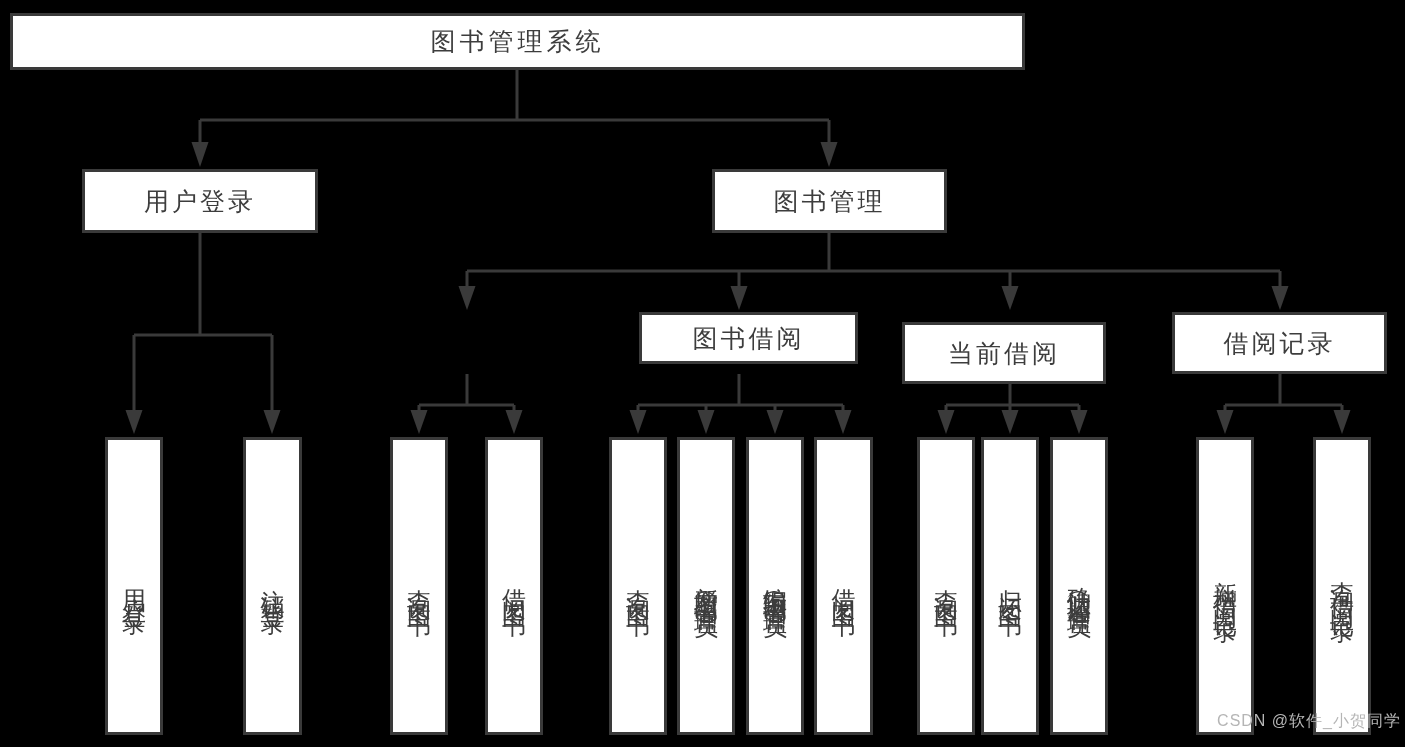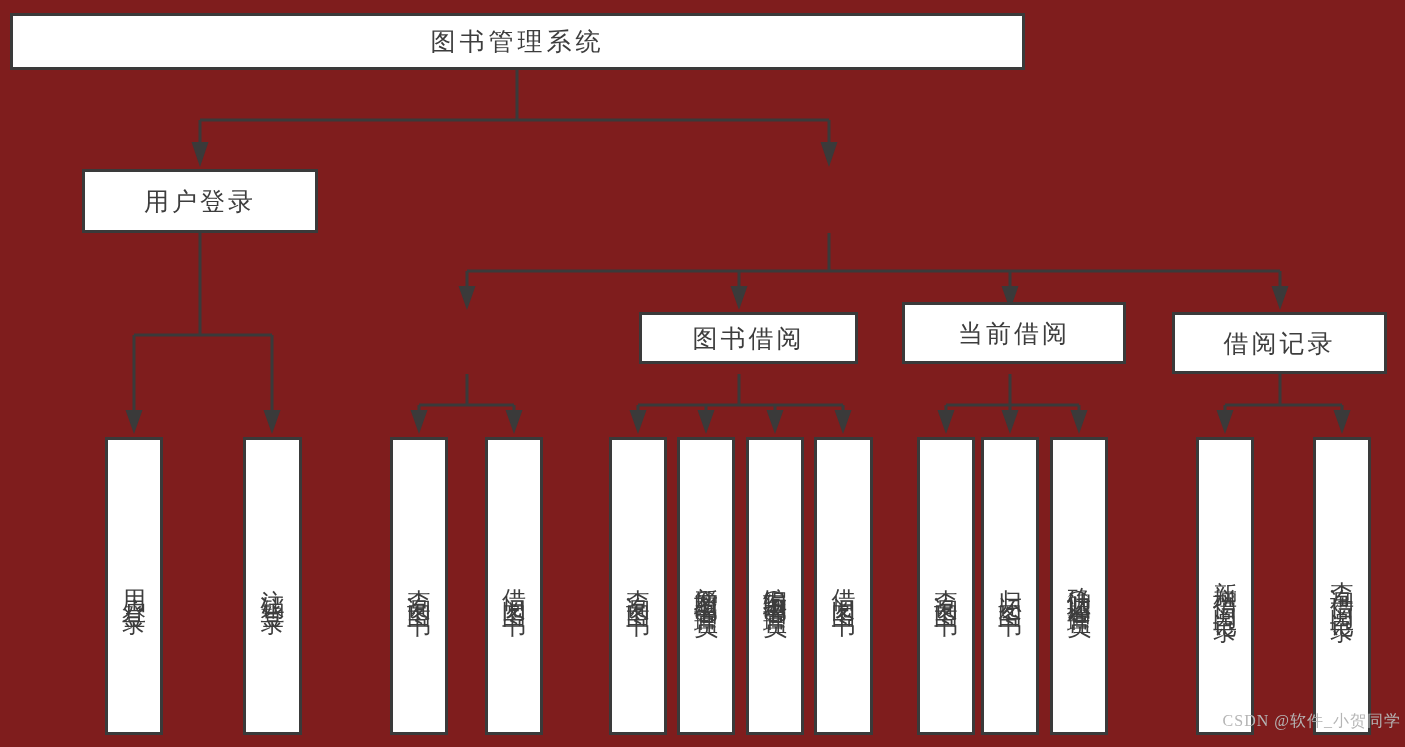--- a/index.html
+++ b/index.html
@@ -4,22 +4,22 @@
 <style>
   :root{
     --line:#3a3a3a;
     --text:#3d3d3d;
     --wm:#b5b5b5;
   }
   html,body{margin:0;padding:0;background:#ffffff;}
   .canvas{
     position:relative;
     width:1405px;height:747px;
-    background:#7f1d1d;
-    font-family:Liberation Serif, serif;
+    background:#000000;
+    font-family:Liberation Sans, sans-serif;
     overflow:hidden;
   }
   .wires{position:absolute;left:0;top:0;pointer-events:none;}
   .wires path{stroke:var(--line);stroke-width:3;fill:none;}
   .wires polygon{fill:var(--line);stroke:none;}
   .box{
     position:absolute;
     box-sizing:border-box;
     border:3px solid var(--line);
     background:#ffffff;
@@ -129,25 +129,28 @@
     </g>
   </svg>
 
   <div class="box root" style="left:10px;top:13px;width:1015px;height:57px">
     <span class="hlabel">图书管理系统</span>
   </div>
 
   <div class="box" style="left:82px;top:169px;width:236px;height:64px">
     <span class="hlabel">用户登录</span>
   </div>
+  <div class="box" style="left:712px;top:169px;width:235px;height:64px">
+    <span class="hlabel">图书管理</span>
+  </div>
 
   <div class="box" style="left:639px;top:312px;width:219px;height:52px">
     <span class="hlabel">图书借阅</span>
   </div>
-  <div class="box" style="left:902px;top:302px;width:224px;height:62px">
+  <div class="box" style="left:902px;top:322px;width:204px;height:62px">
     <span class="hlabel">当前借阅</span>
   </div>
   <div class="box" style="left:1172px;top:312px;width:215px;height:62px">
     <span class="hlabel">借阅记录</span>
   </div>
 
   <div class="box leaf" style="left:105px;top:437px;width:58px;height:298px">
     <span class="vtext">用户登录</span>
   </div>
   <div class="box leaf" style="left:243px;top:437px;width:59px;height:298px">

